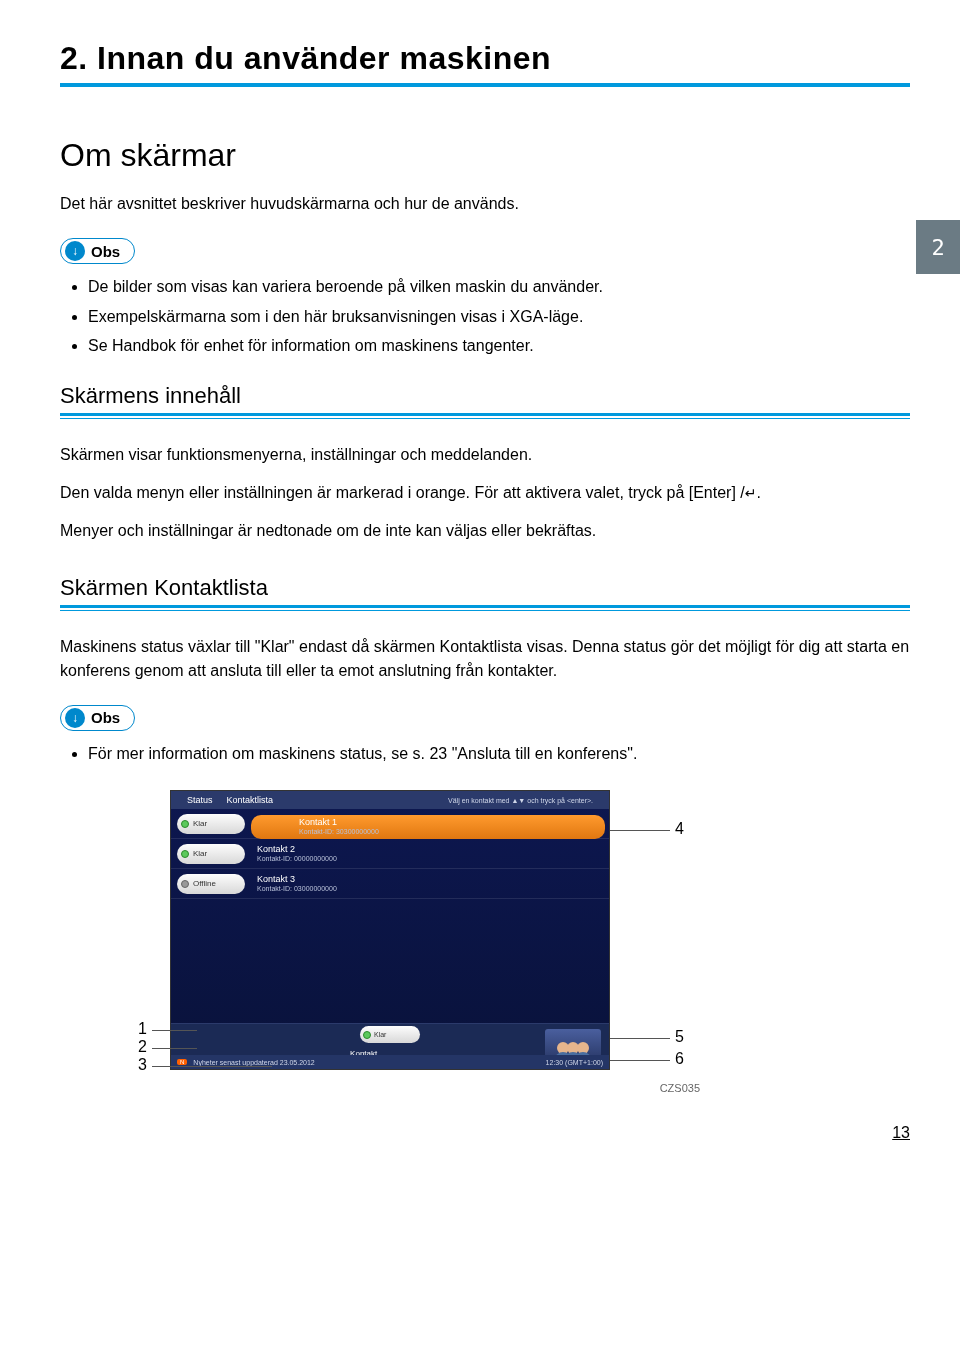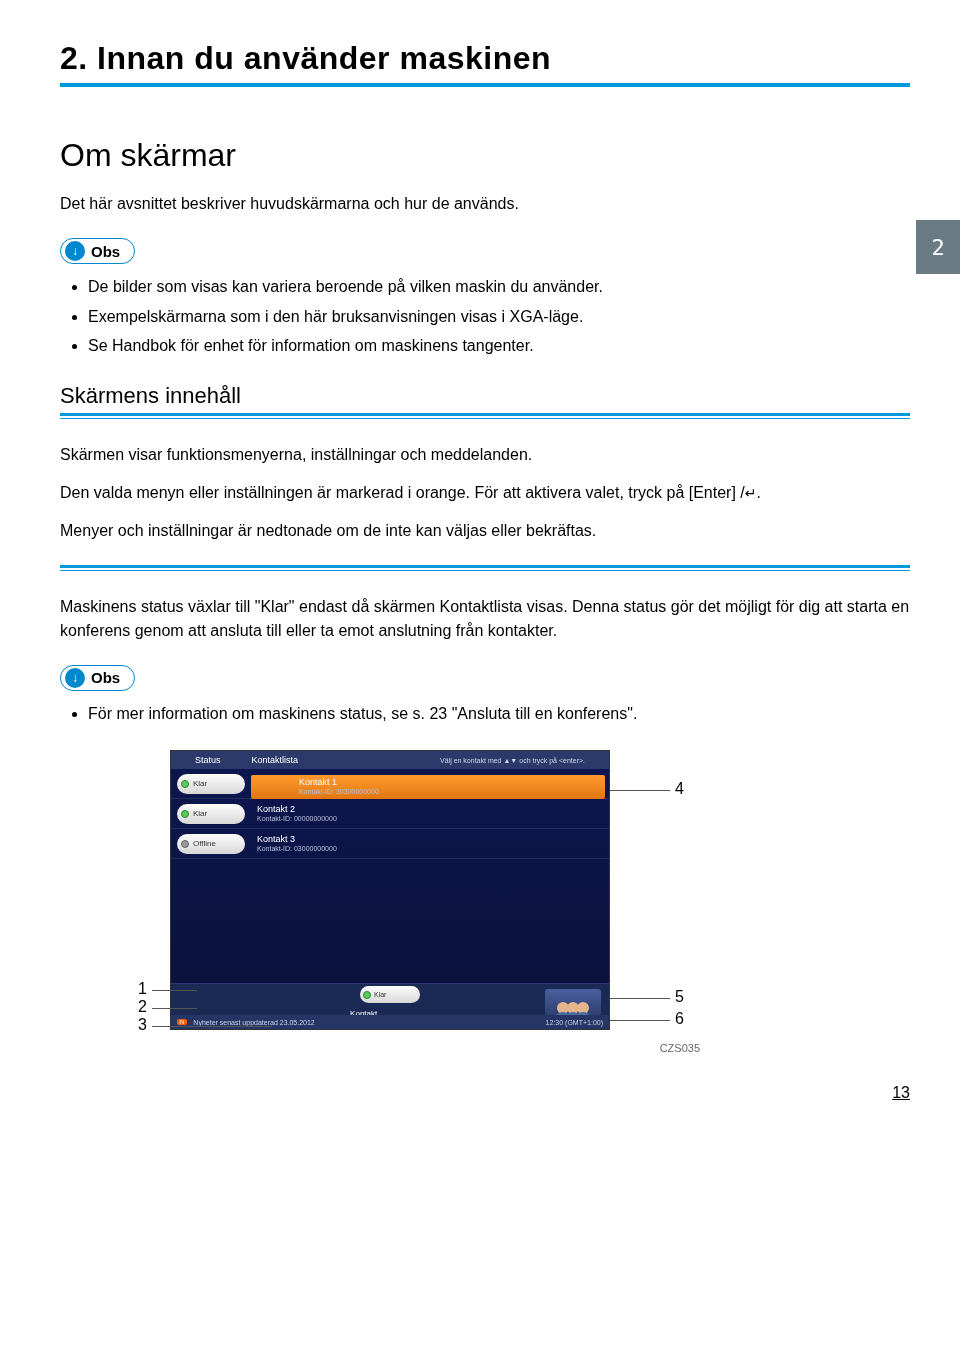--- a/index.html
+++ b/index.html
@@ -114,24 +114,24 @@
     top: 0;
     width: 440px;
     height: 280px;
     background: linear-gradient(#0d1750, #09123a);
     border: 1px solid #333;
   }
   .screen-top {
     background: #2b3a6b;
     color: #fff;
     font-size: 9px;
-    padding: 4px 24px;
+    padding: 4px 16px;
     display: flex;
     align-items: center;
-    gap: 31px;
+    gap: 14px;
   }
   .screen-hint { margin-left:auto; font-size:7px; color:#cfd6e8; }
   .contact-row {
     display:flex;
     align-items: center;
     border-bottom: 1px solid rgba(255,255,255,0.1);
     height: 30px;
   }
   .status-pill {
     margin: 4px 6px;
@@ -152,21 +152,21 @@
     flex:1;
     color:#fff;
     font-size:9px;
     padding:3px 6px;
     line-height:1.1;
   }
   .contact-info .sub { font-size:7px; color:#b8c0d8; }
   .contact-row.selected .contact-info {
     background: linear-gradient(#ff9a2e,#e07710);
     color:#fff;
-    border-radius:2px;
+    border-radius:10px;
     margin:8px 4px 2px 0;
     padding-left:48px;
   }
   .screen-bottom {
     position:absolute;
     bottom:0;left:0;right:0;
     height:46px;
     background:#1b2a55;
     border-top:1px solid #2b3a6b;
     display:flex;
@@ -244,20 +244,21 @@
   <div class="blue-bar-double"></div>
   <div class="blue-bar-thin"></div>
 
   <p class="body-text">Skärmen visar funktionsmenyerna, inställningar och meddelanden.</p>
   <p class="body-text">
     <span>Den valda menyn eller inställningen är markerad i orange. För att aktivera valet, tryck på [Enter] /</span><span class="ret">↵</span><span>.</span>
   </p>
   <p class="body-text">Menyer och inställningar är nedtonade om de inte kan väljas eller bekräftas.</p>
 
   <div style="height:8px"></div>
+  <div class="subsection-title">Skärmen Kontaktlista</div>
   <div class="blue-bar-double"></div>
   <div class="blue-bar-thin"></div>
 
   <p class="body-text">Maskinens status växlar till "Klar" endast då skärmen Kontaktlista visas. Denna status gör det möjligt för dig att starta en konferens genom att ansluta till eller ta emot anslutning från kontakter.</p>
 
   <div class="obs-badge">
     <span class="obs-icon">↓</span>
     <span>Obs</span>
   </div>
   <ul class="bullets">

